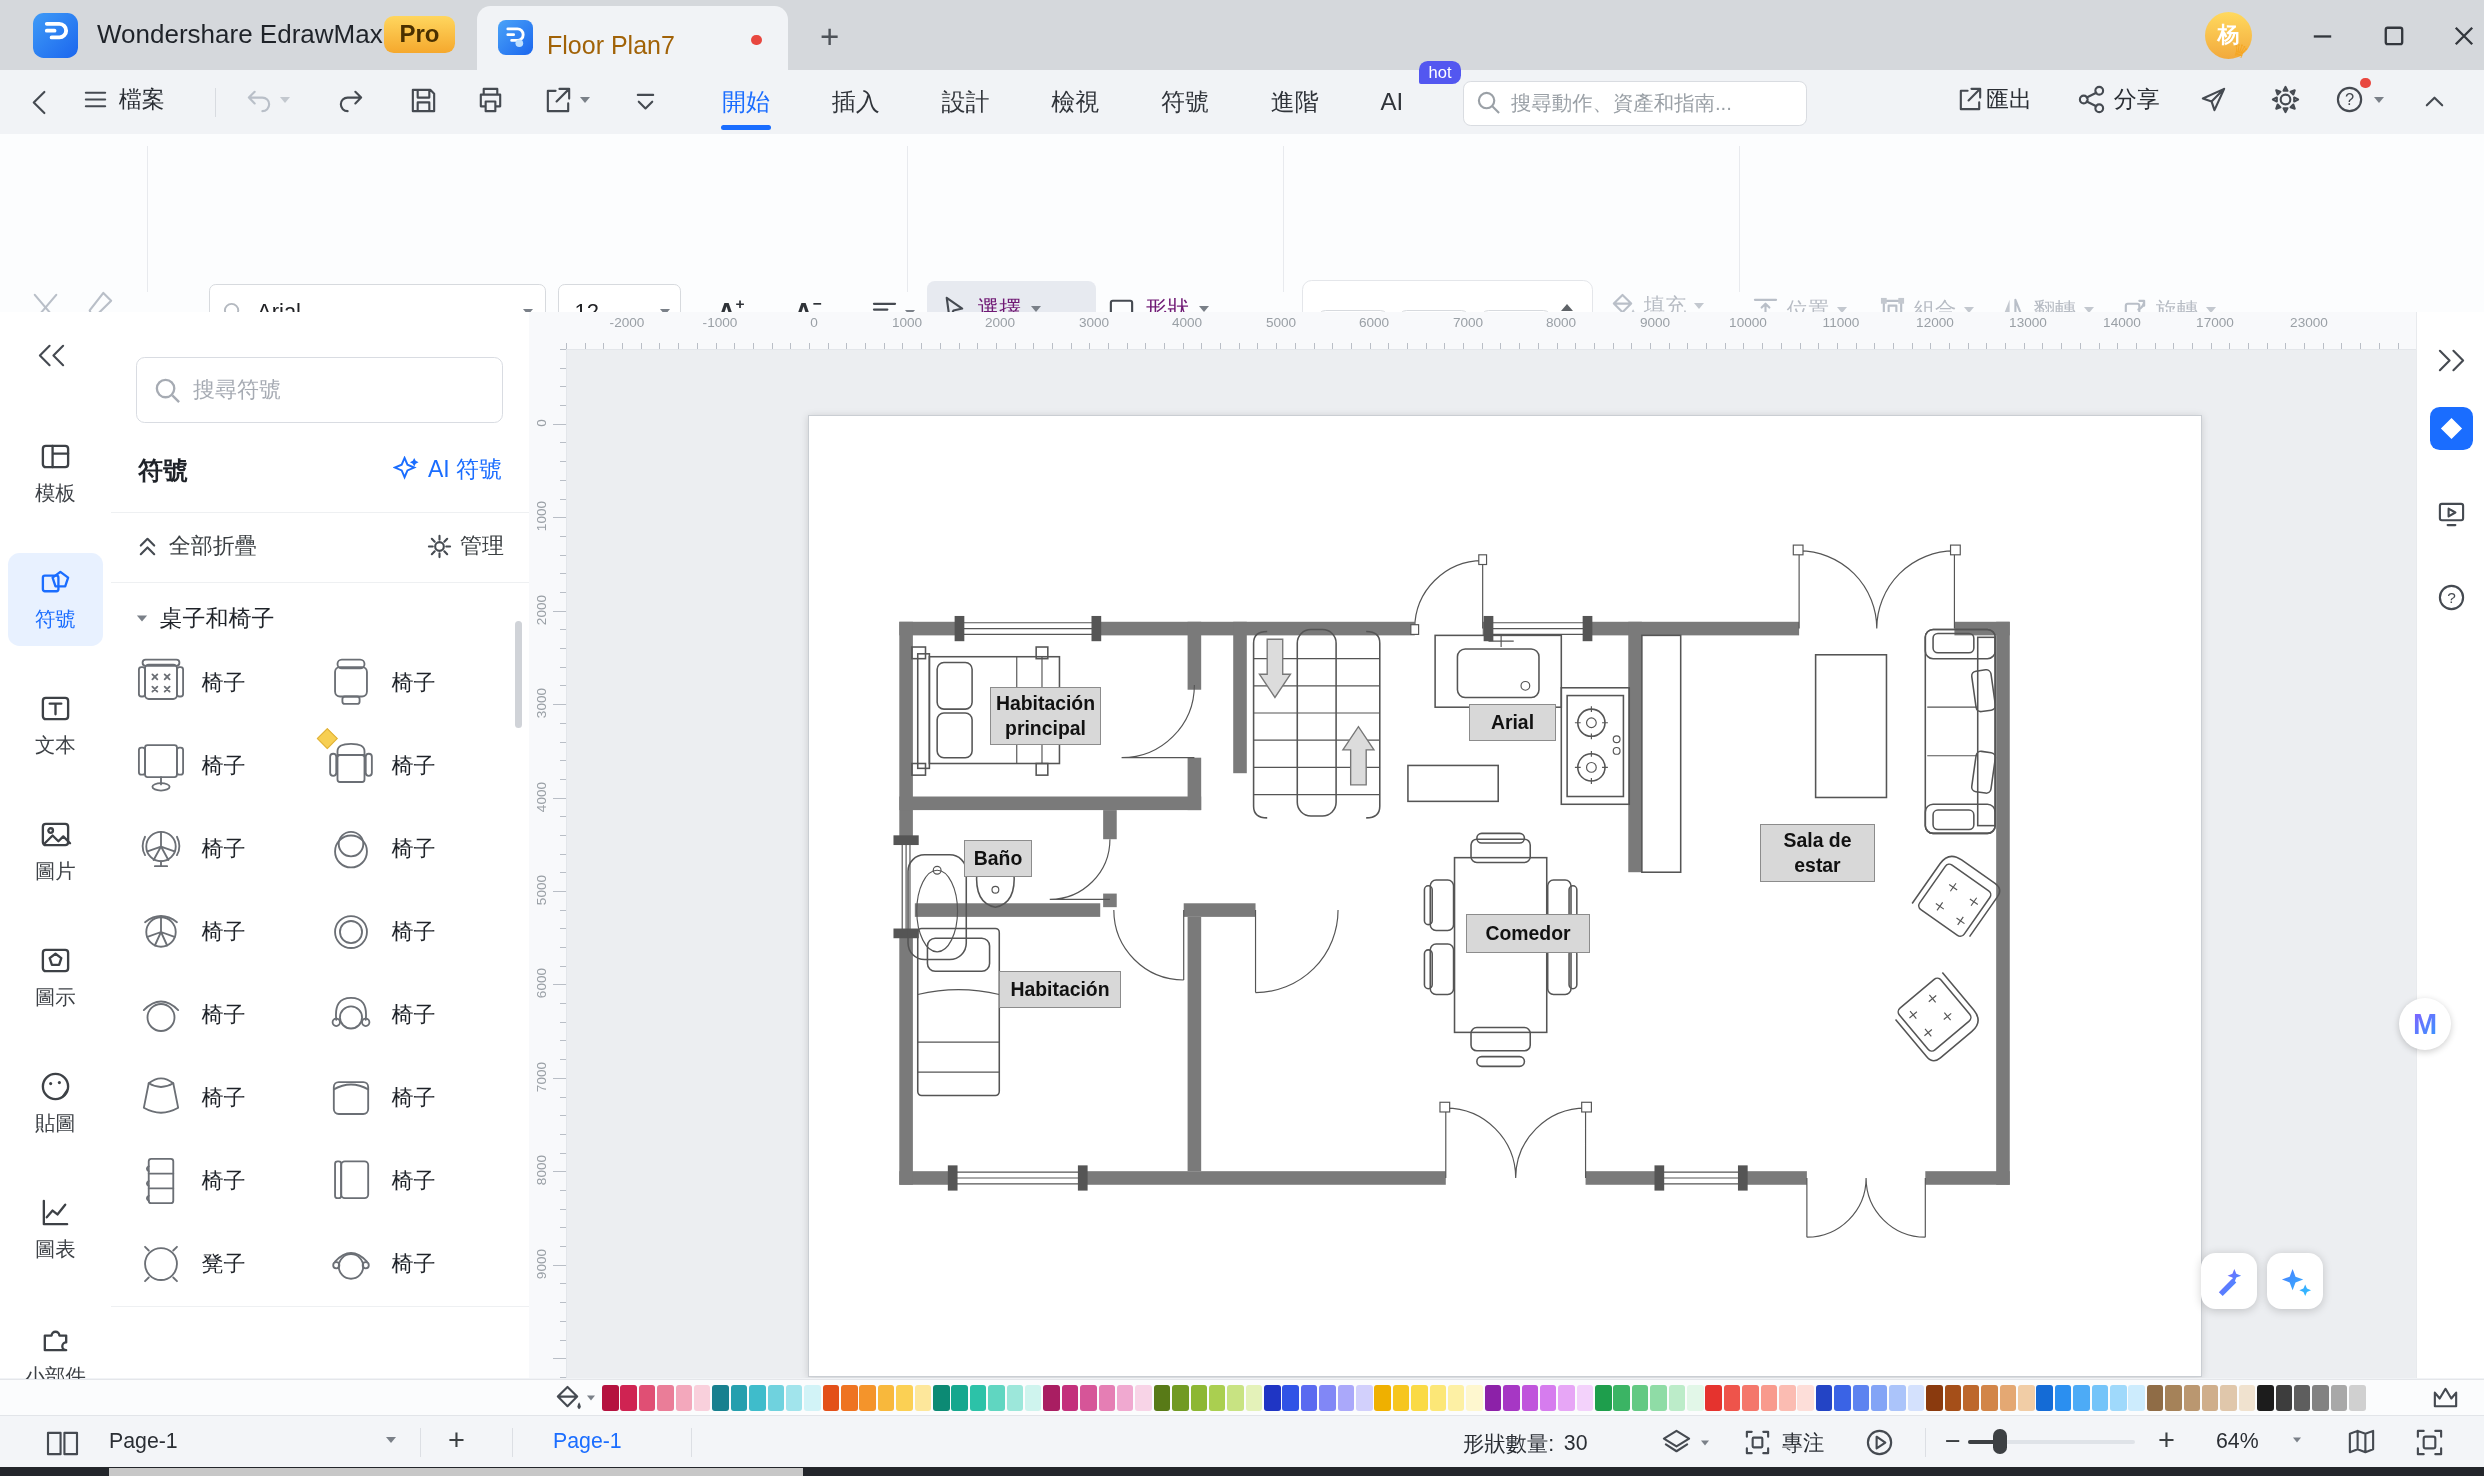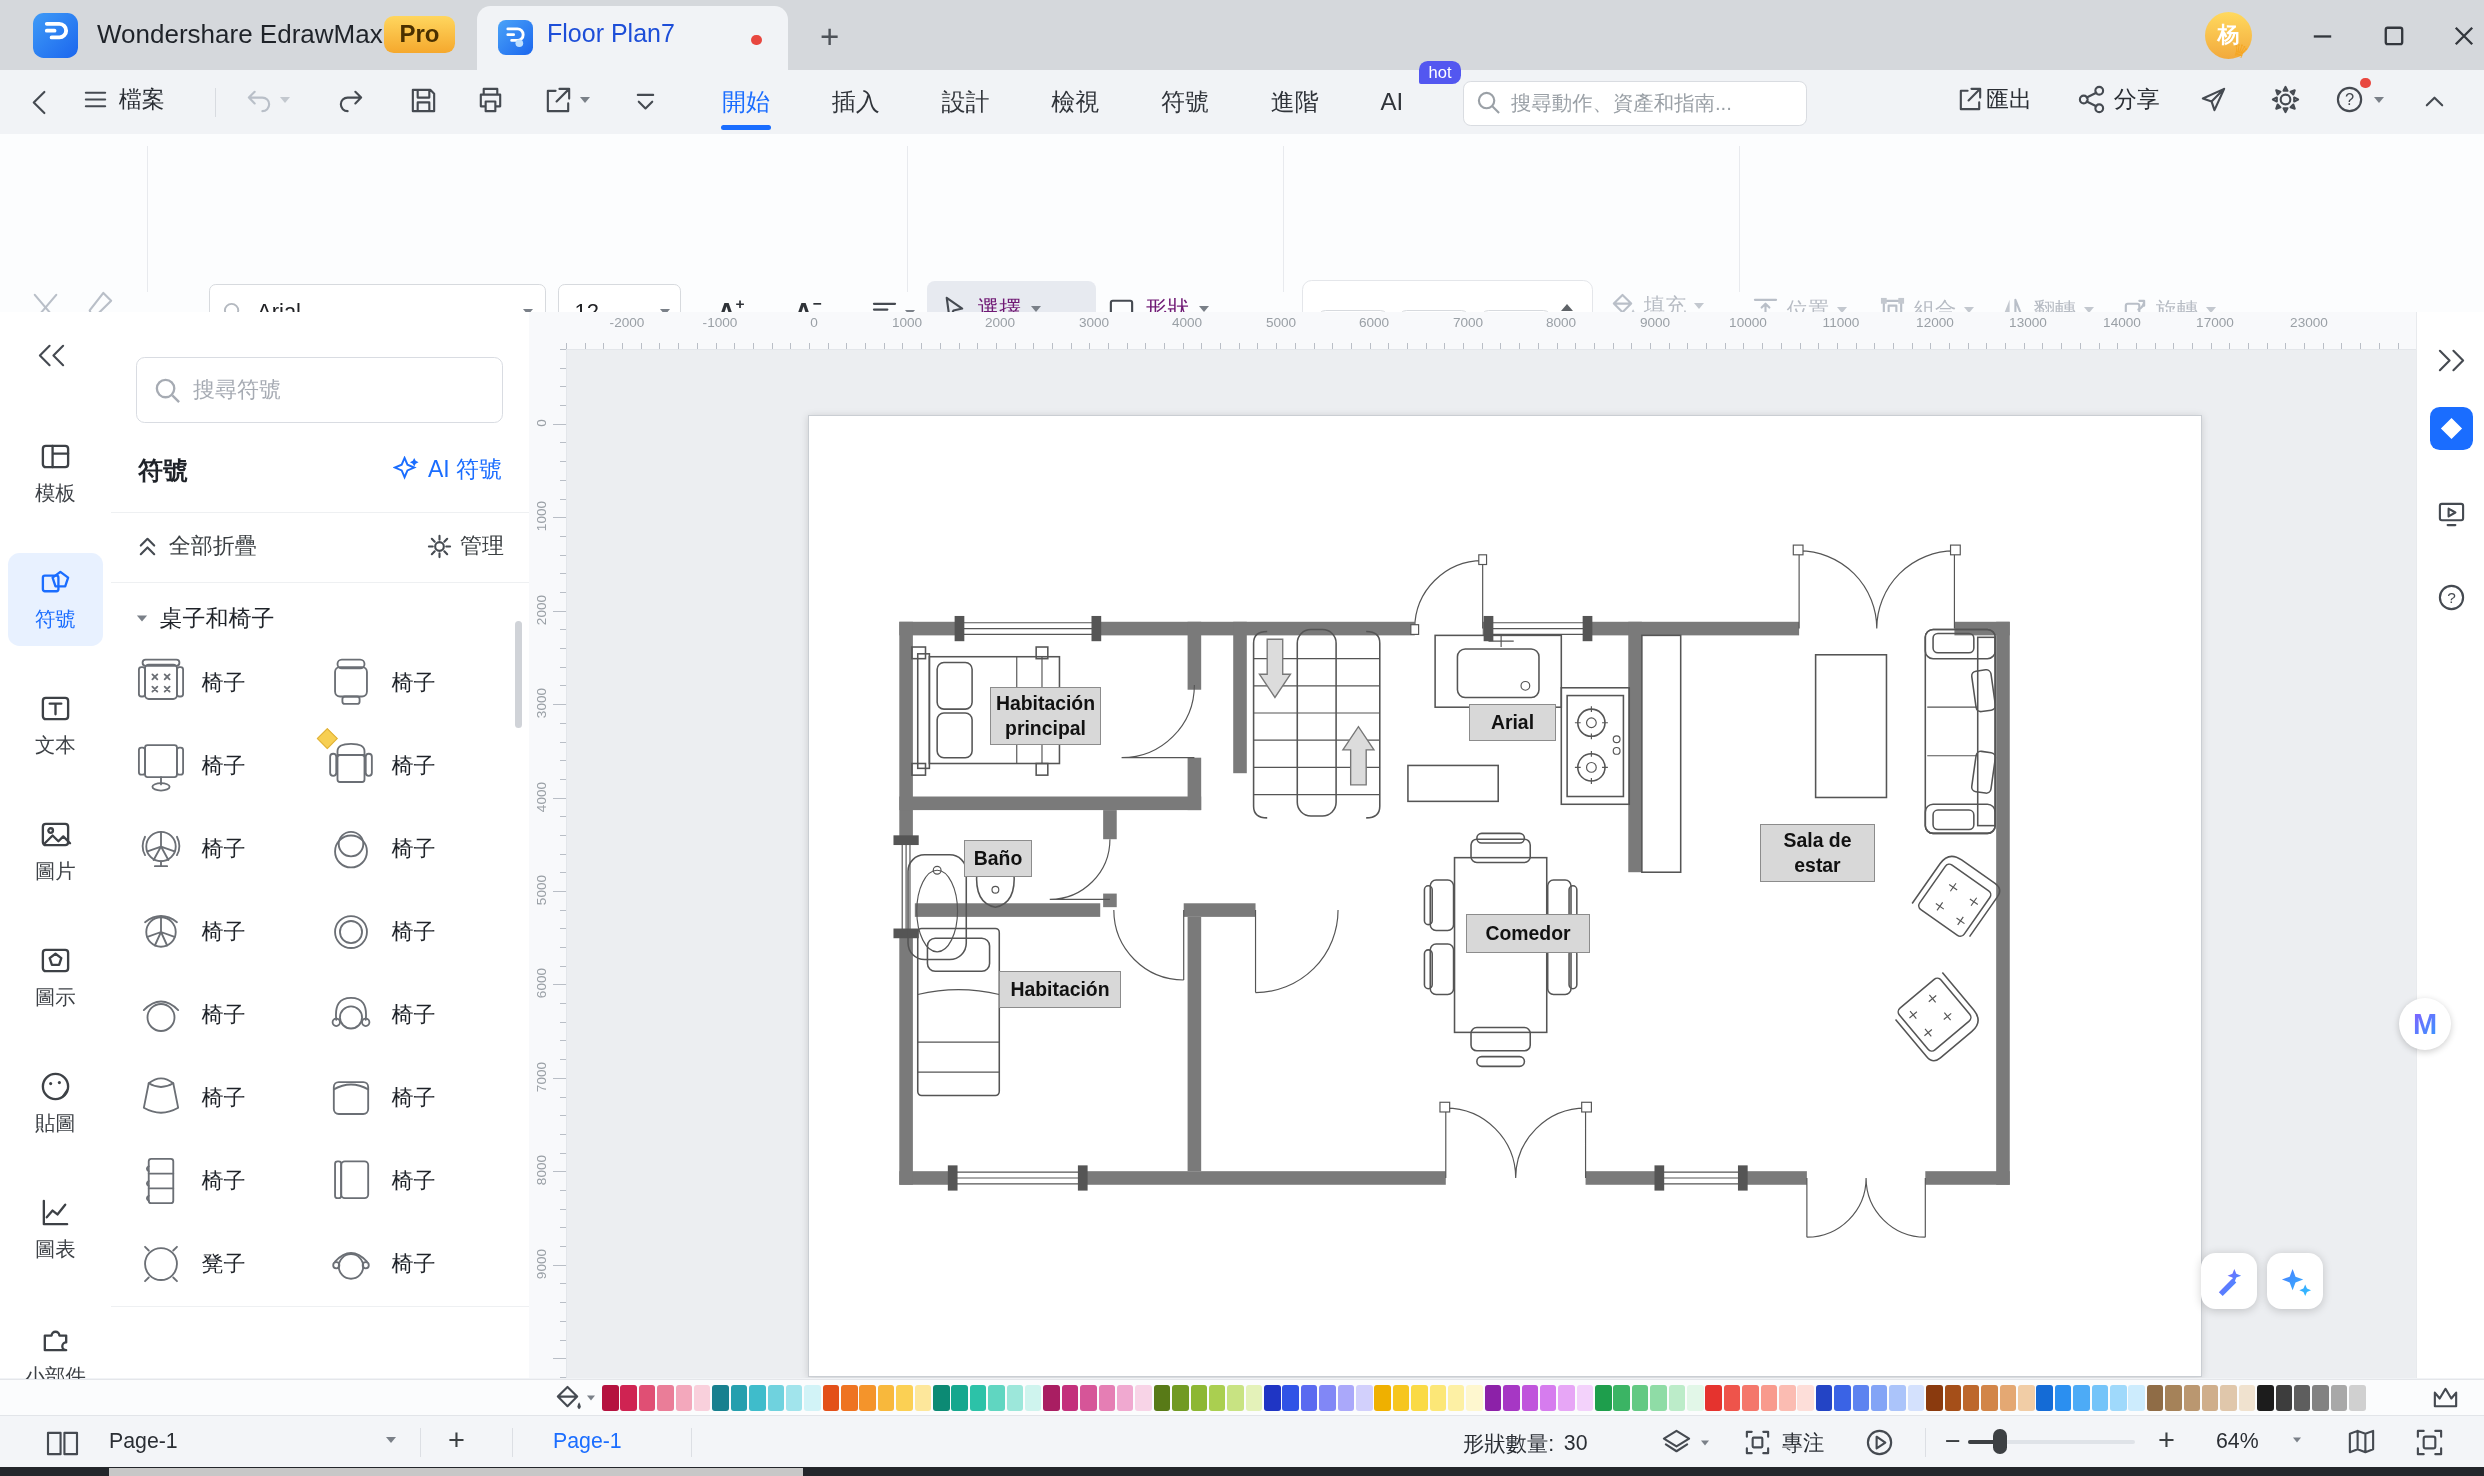--- a/index.html
+++ b/index.html
@@ -15,21 +15,21 @@
   
   #titlebar{left:0;top:0;width:2484px;height:70px;background:#d5d8dc;}
   #logo{left:33px;top:12.6px;width:45px;height:45px;border-radius:10.7px;background:linear-gradient(135deg,#3f9bf7,#1b66ee);}
   #logo svg{position:absolute;left:7.8px;top:7.8px;}
   #app-title{left:97px;top:19.4px;font-size:26px;color:#1f2329;}
   #pro-badge{left:384px;top:15.5px;padding:4.9px 15.5px;border-radius:9.7px;font-size:24px;font-weight:bold;color:#4a3000;
              background:linear-gradient(180deg,#ffd65e,#f5a82d);}
   #doc-tab{left:477px;top:5.8px;width:311px;height:64px;background:#f1f3f6;border-radius:13.6px 13.6px 0 0;}
   #doc-tab-icon{left:21.3px;top:14.6px;width:35px;height:35px;border-radius:7.8px;background:linear-gradient(135deg,#4aa3f8,#1b66ee);}
   #doc-tab-icon svg{position:absolute;left:5.8px;top:5.8px;}
-  #doc-tab-title{left:70px;top:13px;font-size:25px;color:#1d4ed8;}
+  #doc-tab-title{left:70px;top:25px;font-size:25px;color:#a16207;}
   #tab-dot{left:274px;top:29px;width:10.7px;height:10.7px;border-radius:50%;background:#e8473f;}
   #new-tab{left:820px;top:17.5px;font-size:33px;color:#4d5258;}
   #avatar{left:2205px;top:11.6px;width:47px;height:47px;border-radius:50%;background:linear-gradient(180deg,#ffd95e,#f2a93c);
           color:#fff;font-size:22px;font-weight:bold;display:flex;align-items:center;justify-content:center;}
   #avatar-crown{left:2232px;top:41px;font-size:17.5px;color:#f5a623;transform:rotate(18deg);}
   .winbtn{top:21.3px;width:29px;height:29px;}
   
   #menubar{left:0;top:70px;width:2484px;height:64px;background:#f1f3f6;}
   .menu-txt{font-size:23px;color:#2a2e34;}
   #menu-tabs{left:720px;top:0;height:64px;display:flex;gap:58px;align-items:center;}

